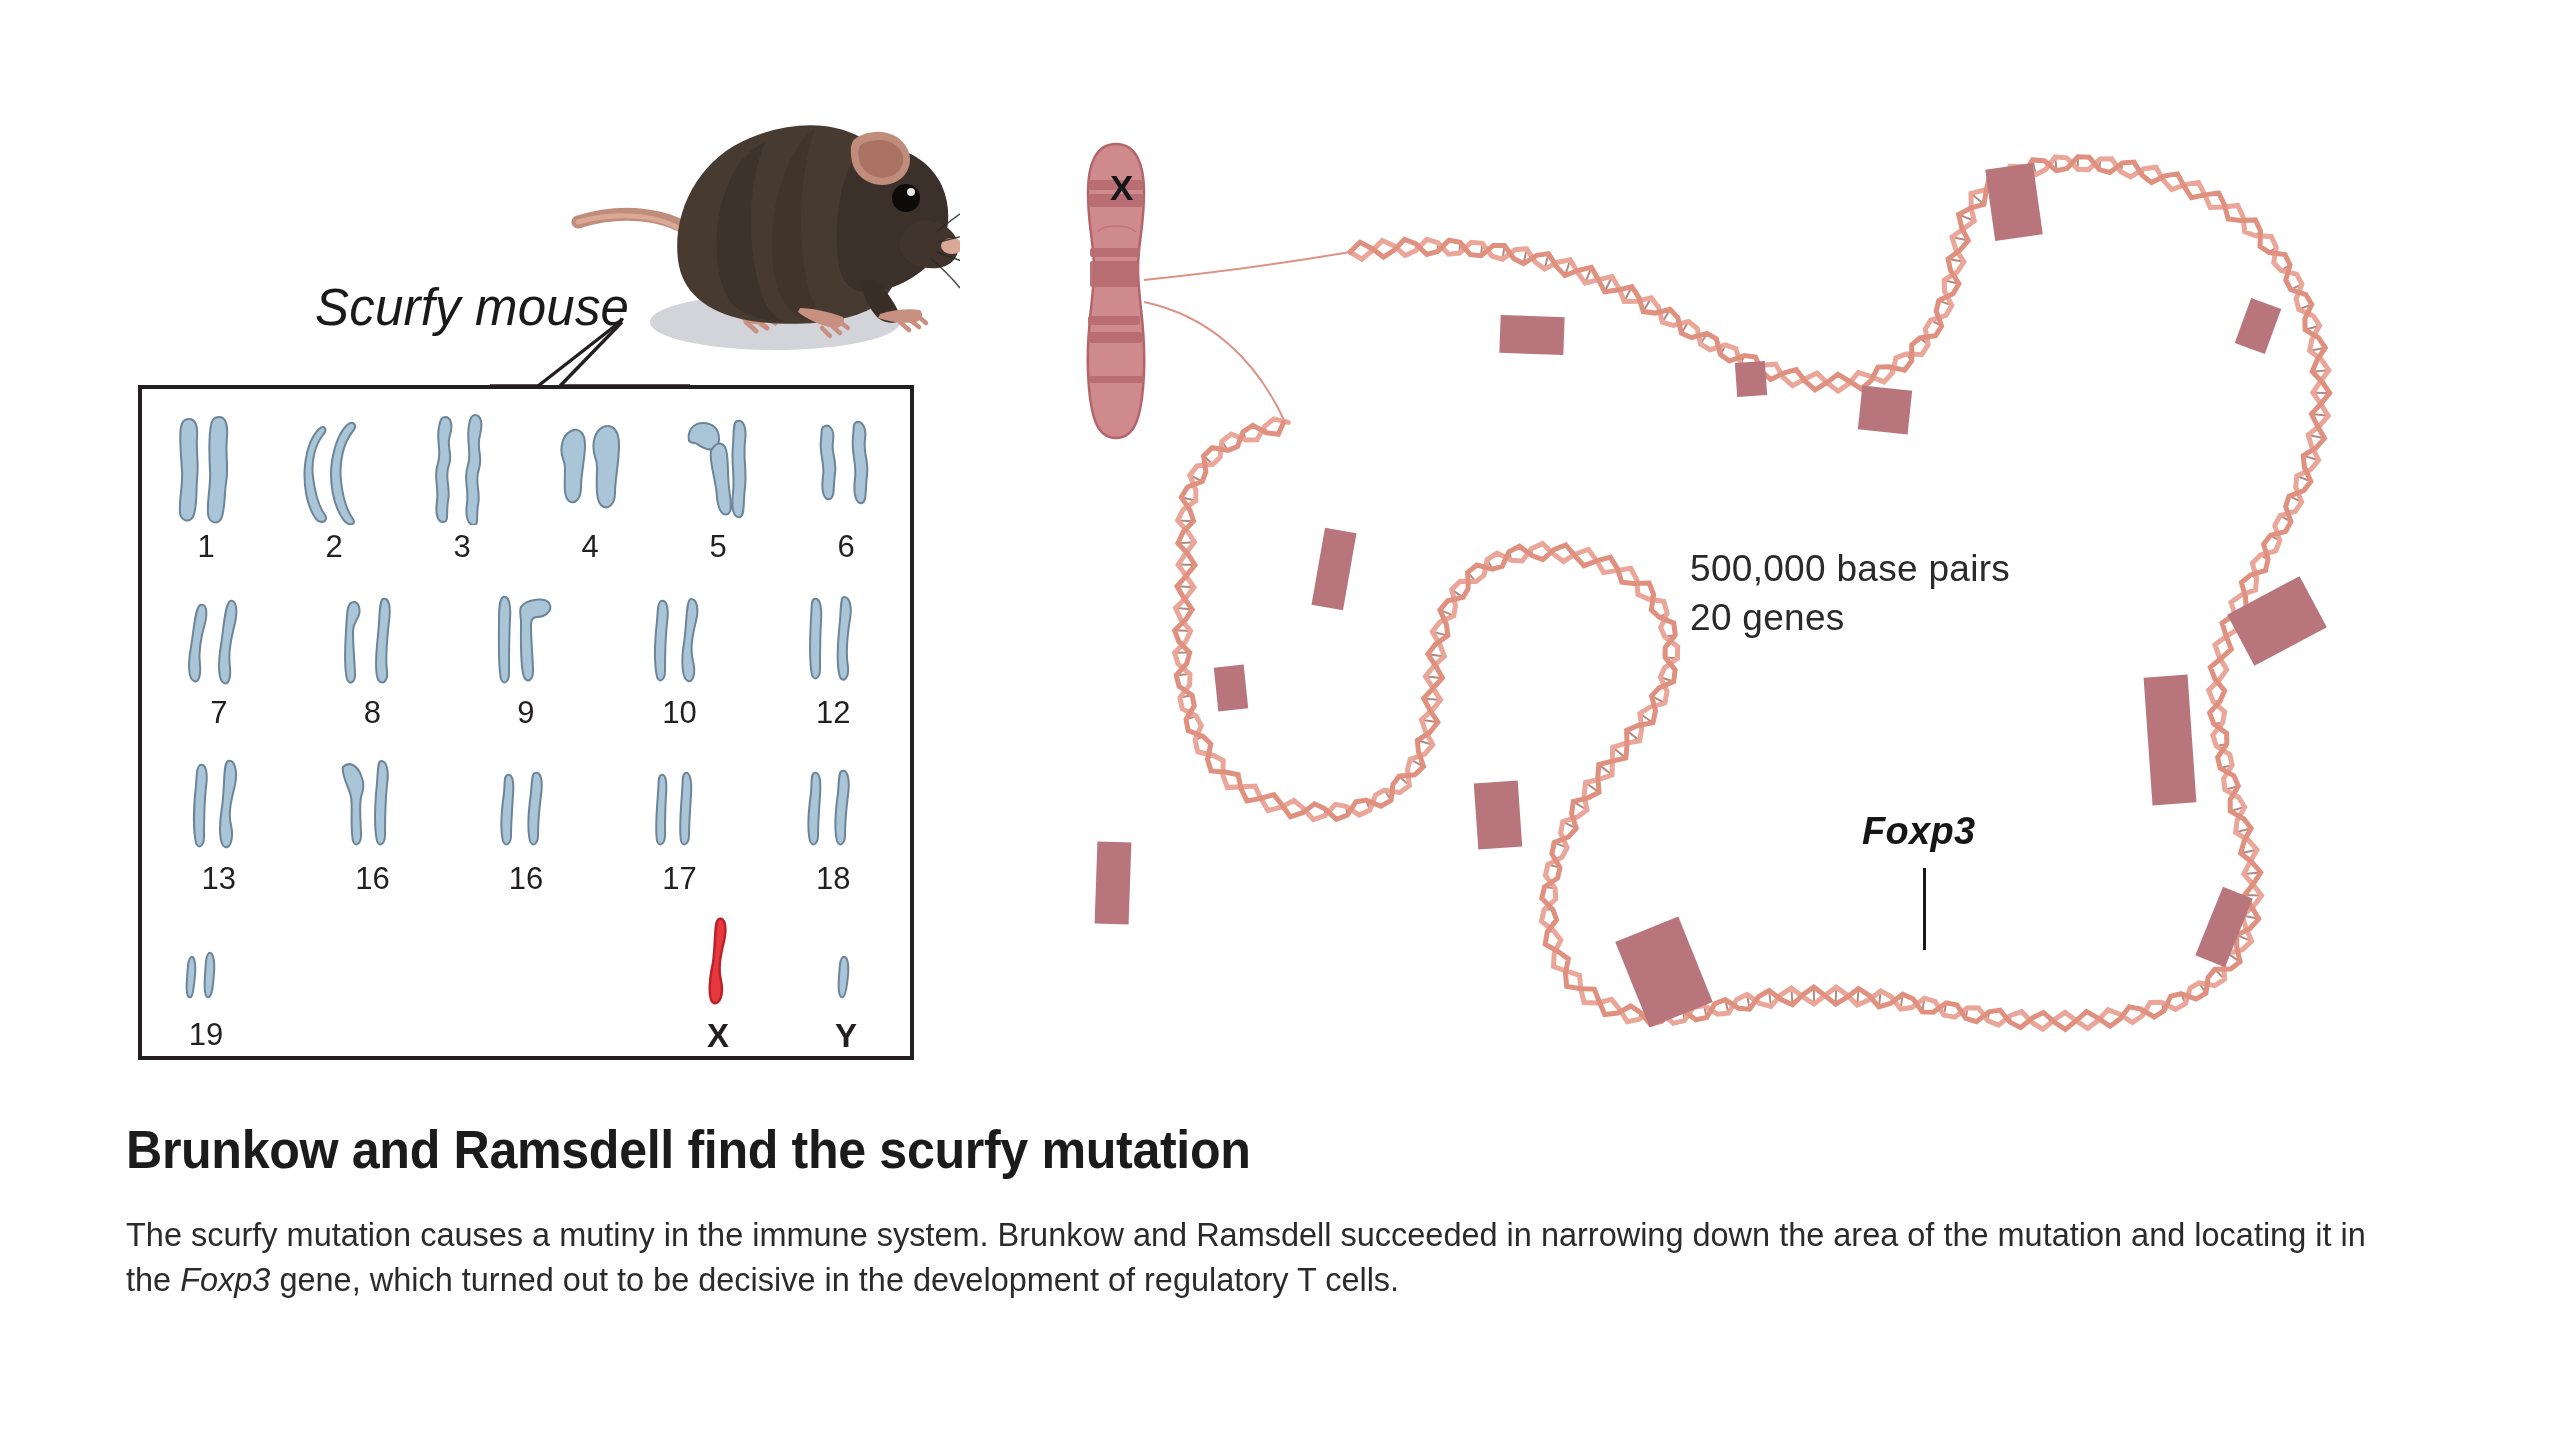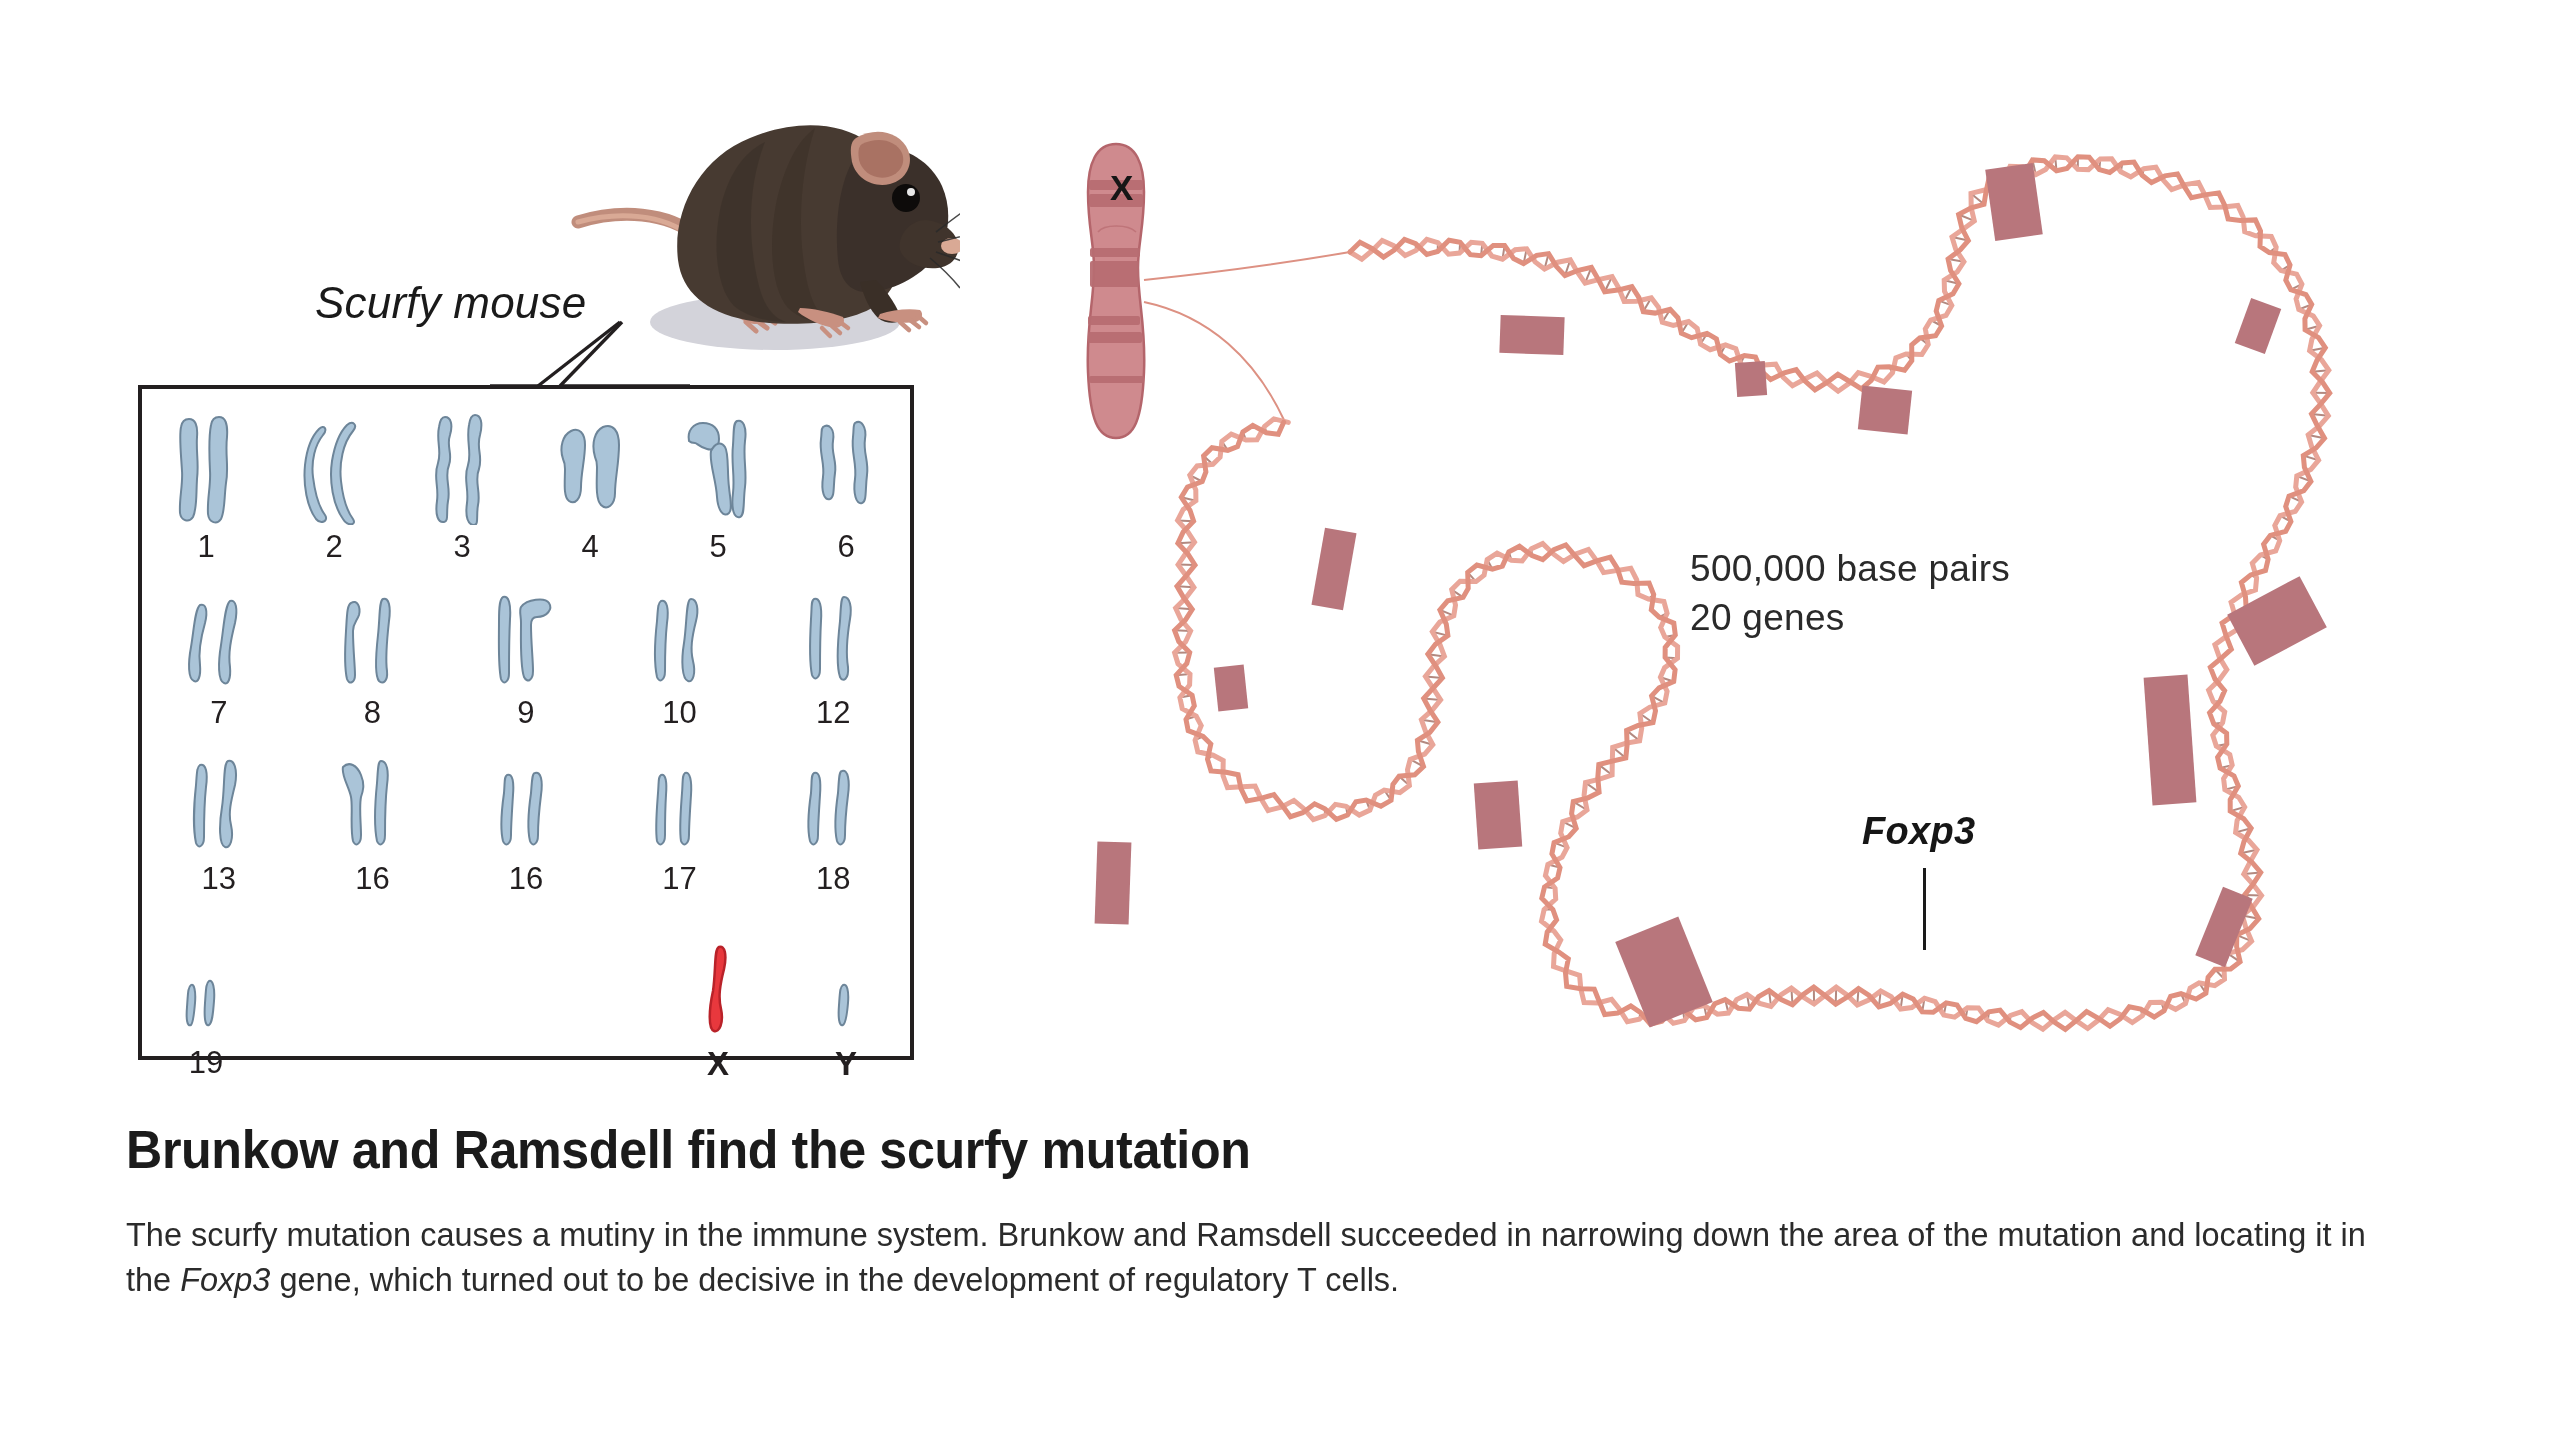--- a/index.html
+++ b/index.html
@@ -19,21 +19,21 @@
 
   
   #mouse-figure {
     position: absolute;
     left: 560px; top: 70px;
     width: 400px; height: 300px;
   }
   #mouse-label {
     position: absolute;
     left: 315px; top: 278px;
-    font-size: 44px;
+    font-size: 51px;
     font-style: italic;
     color: #1a1a1a;
     white-space: nowrap;
     letter-spacing: .2px;
   }
   #leader-lines {
     position: absolute;
     left: 490px; top: 300px;
     width: 200px; height: 110px;
   }
@@ -392,21 +392,21 @@
             <path d="M14 16 C 20 14 21 24 20 38 C 19 54 18 68 18 78 C 18 88 12 90 10 84
                      C 7 72 9 50 11 36 C 12 22 11 18 14 16 Z" fill="#aac4d8" stroke="#6d8599" stroke-width="2"></path>
             <path d="M42 14 C 48 12 50 24 48 38 C 46 54 45 68 45 78 C 45 88 39 90 37 84
                      C 34 72 36 50 38 36 C 39 22 39 14 42 14 Z" fill="#aac4d8" stroke="#6d8599" stroke-width="2"></path>
           </svg>
         </div>
         <div class="kary-label">18</div>
       </div>
     </div>
 
-    <div class="kary-row" style="top:540px;">
+    <div class="kary-row" style="top:512px;">
       <div class="kary-cell">
         <div class="kary-pair">
           <svg viewBox="0 0 66 100" width="66" height="100">
             <path d="M18 44 C 21 42 23 50 22 62 C 21 74 20 82 18 84 C 14 86 13 78 14 66
                      C 15 52 15 46 18 44 Z" fill="#aac4d8" stroke="#6d8599" stroke-width="2"></path>
             <path d="M36 40 C 40 38 42 48 41 60 C 40 74 39 82 36 84 C 32 86 31 76 32 62
                      C 33 48 33 42 36 40 Z" fill="#aac4d8" stroke="#6d8599" stroke-width="2"></path>
           </svg>
         </div>
         <div class="kary-label">19</div>

